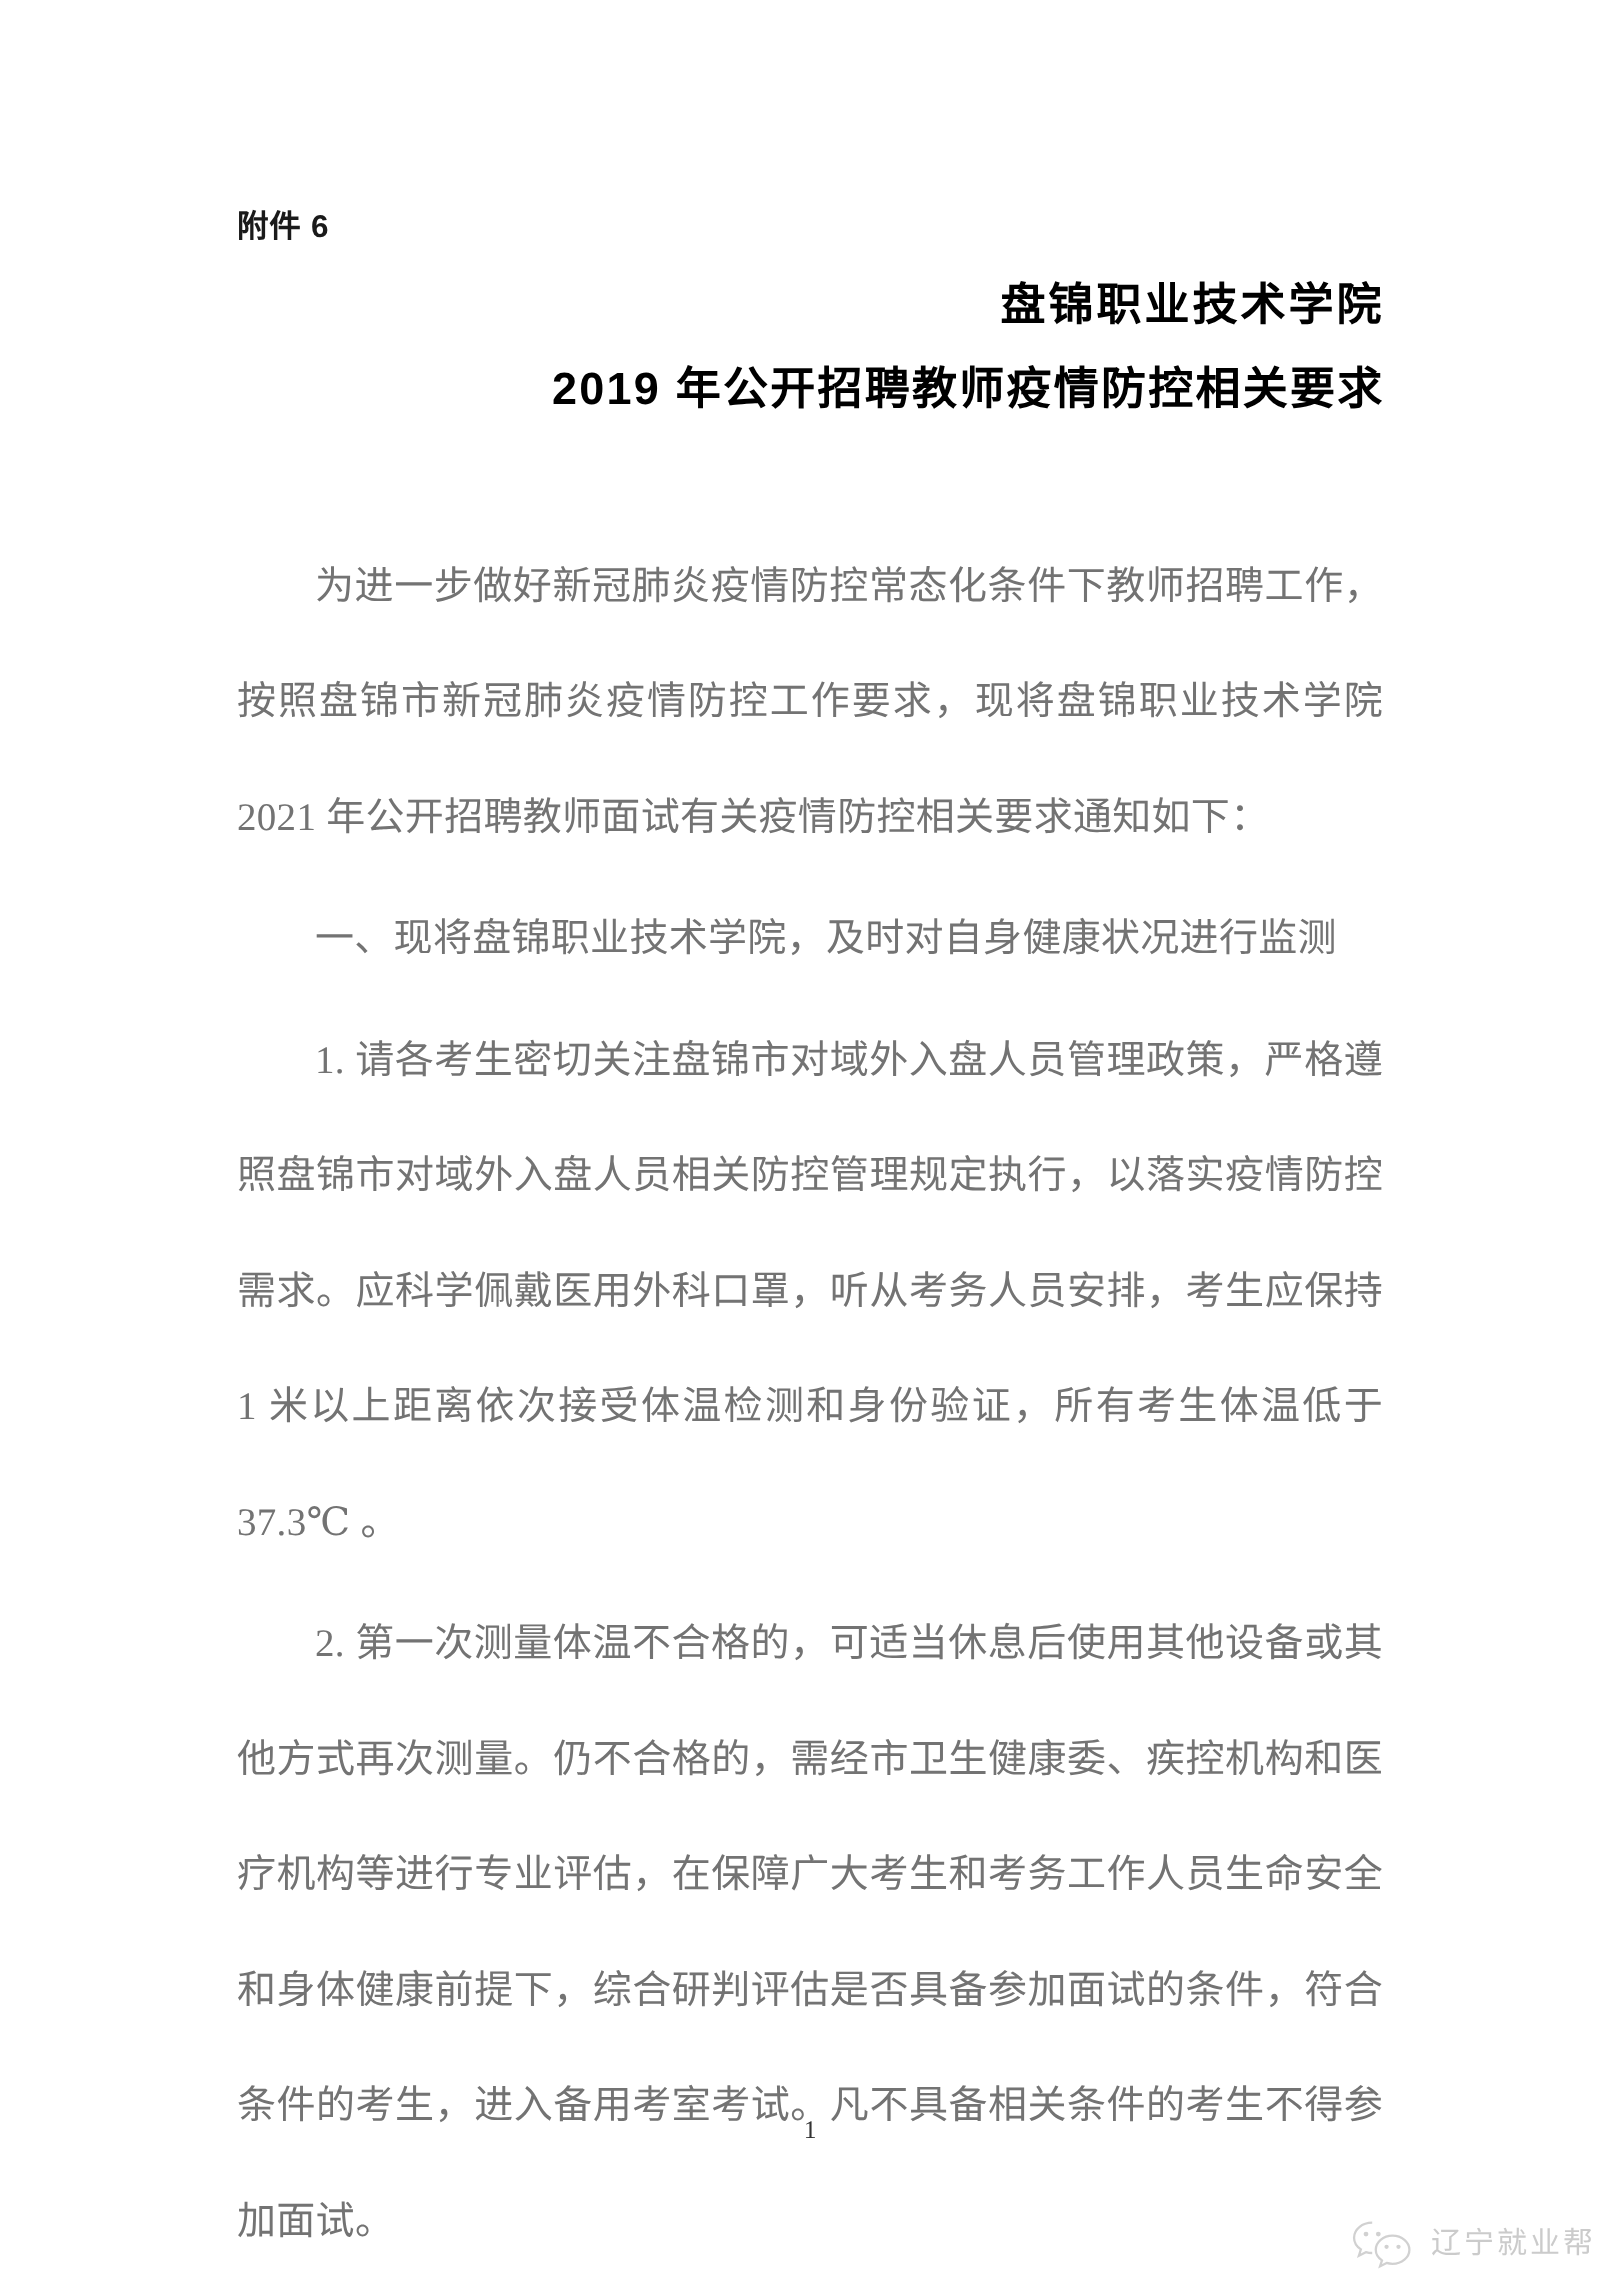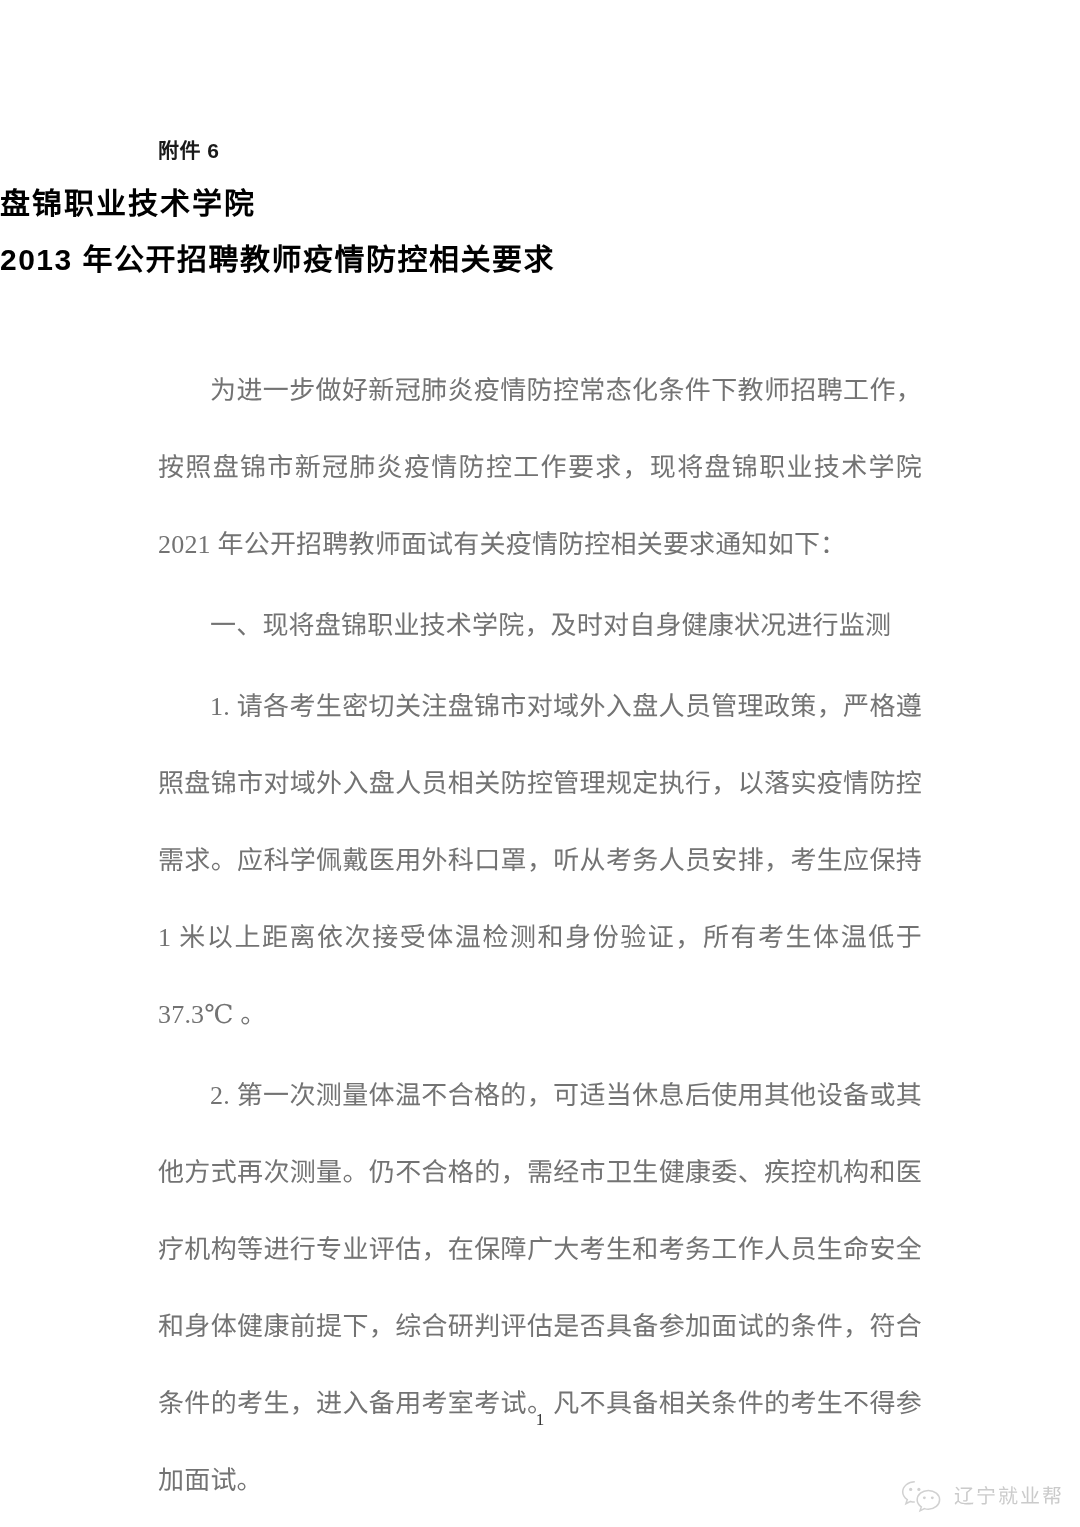--- a/index.html
+++ b/index.html
@@ -32,21 +32,21 @@
     color: #1a1a1a;
     white-space: nowrap;
   }
 
   
   .doc-title {
     position: absolute;
     left: 0;
     top: 182px;
     width: 923px;
-    text-align: left;
+    text-align: right;
     font-family: "Liberation Sans", "DejaVu Sans", sans-serif;
     font-weight: bold;
     color: #000000;
   }
   .doc-title .title-line1 {
     display: block;
     font-size: 30px;
     letter-spacing: 2px;
     line-height: 1.45;
   }
@@ -123,21 +123,21 @@
 </style>
 </head>
 <body>
 
 <div class="page">
 
   <div class="attach-label">附件 6</div>
 
   <div class="doc-title">
     <span class="title-line1">盘锦职业技术学院</span>
-    <span class="title-line2">2013 年公开招聘教师疫情防控相关要求</span>
+    <span class="title-line2">2019 年公开招聘教师疫情防控相关要求</span>
   </div>
 
   <div class="body-block">
 
     <p class="para indent">为进一步做好新冠肺炎疫情防控常态化条件下教师招聘工作，按照盘锦市新冠肺炎疫情防控工作要求，现将盘锦职业技术学院 2021 年公开招聘教师面试有关疫情防控相关要求通知如下：</p>
 
     <p class="para indent">一、现将盘锦职业技术学院，及时对自身健康状况进行监测</p>
 
     <p class="para indent">1. 请各考生密切关注盘锦市对域外入盘人员管理政策，严格遵照盘锦市对域外入盘人员相关防控管理规定执行，以落实疫情防控需求。应科学佩戴医用外科口罩，听从考务人员安排，考生应保持 1 米以上距离依次接受体温检测和身份验证，所有考生体温低于 37.3℃ 。</p>
 

